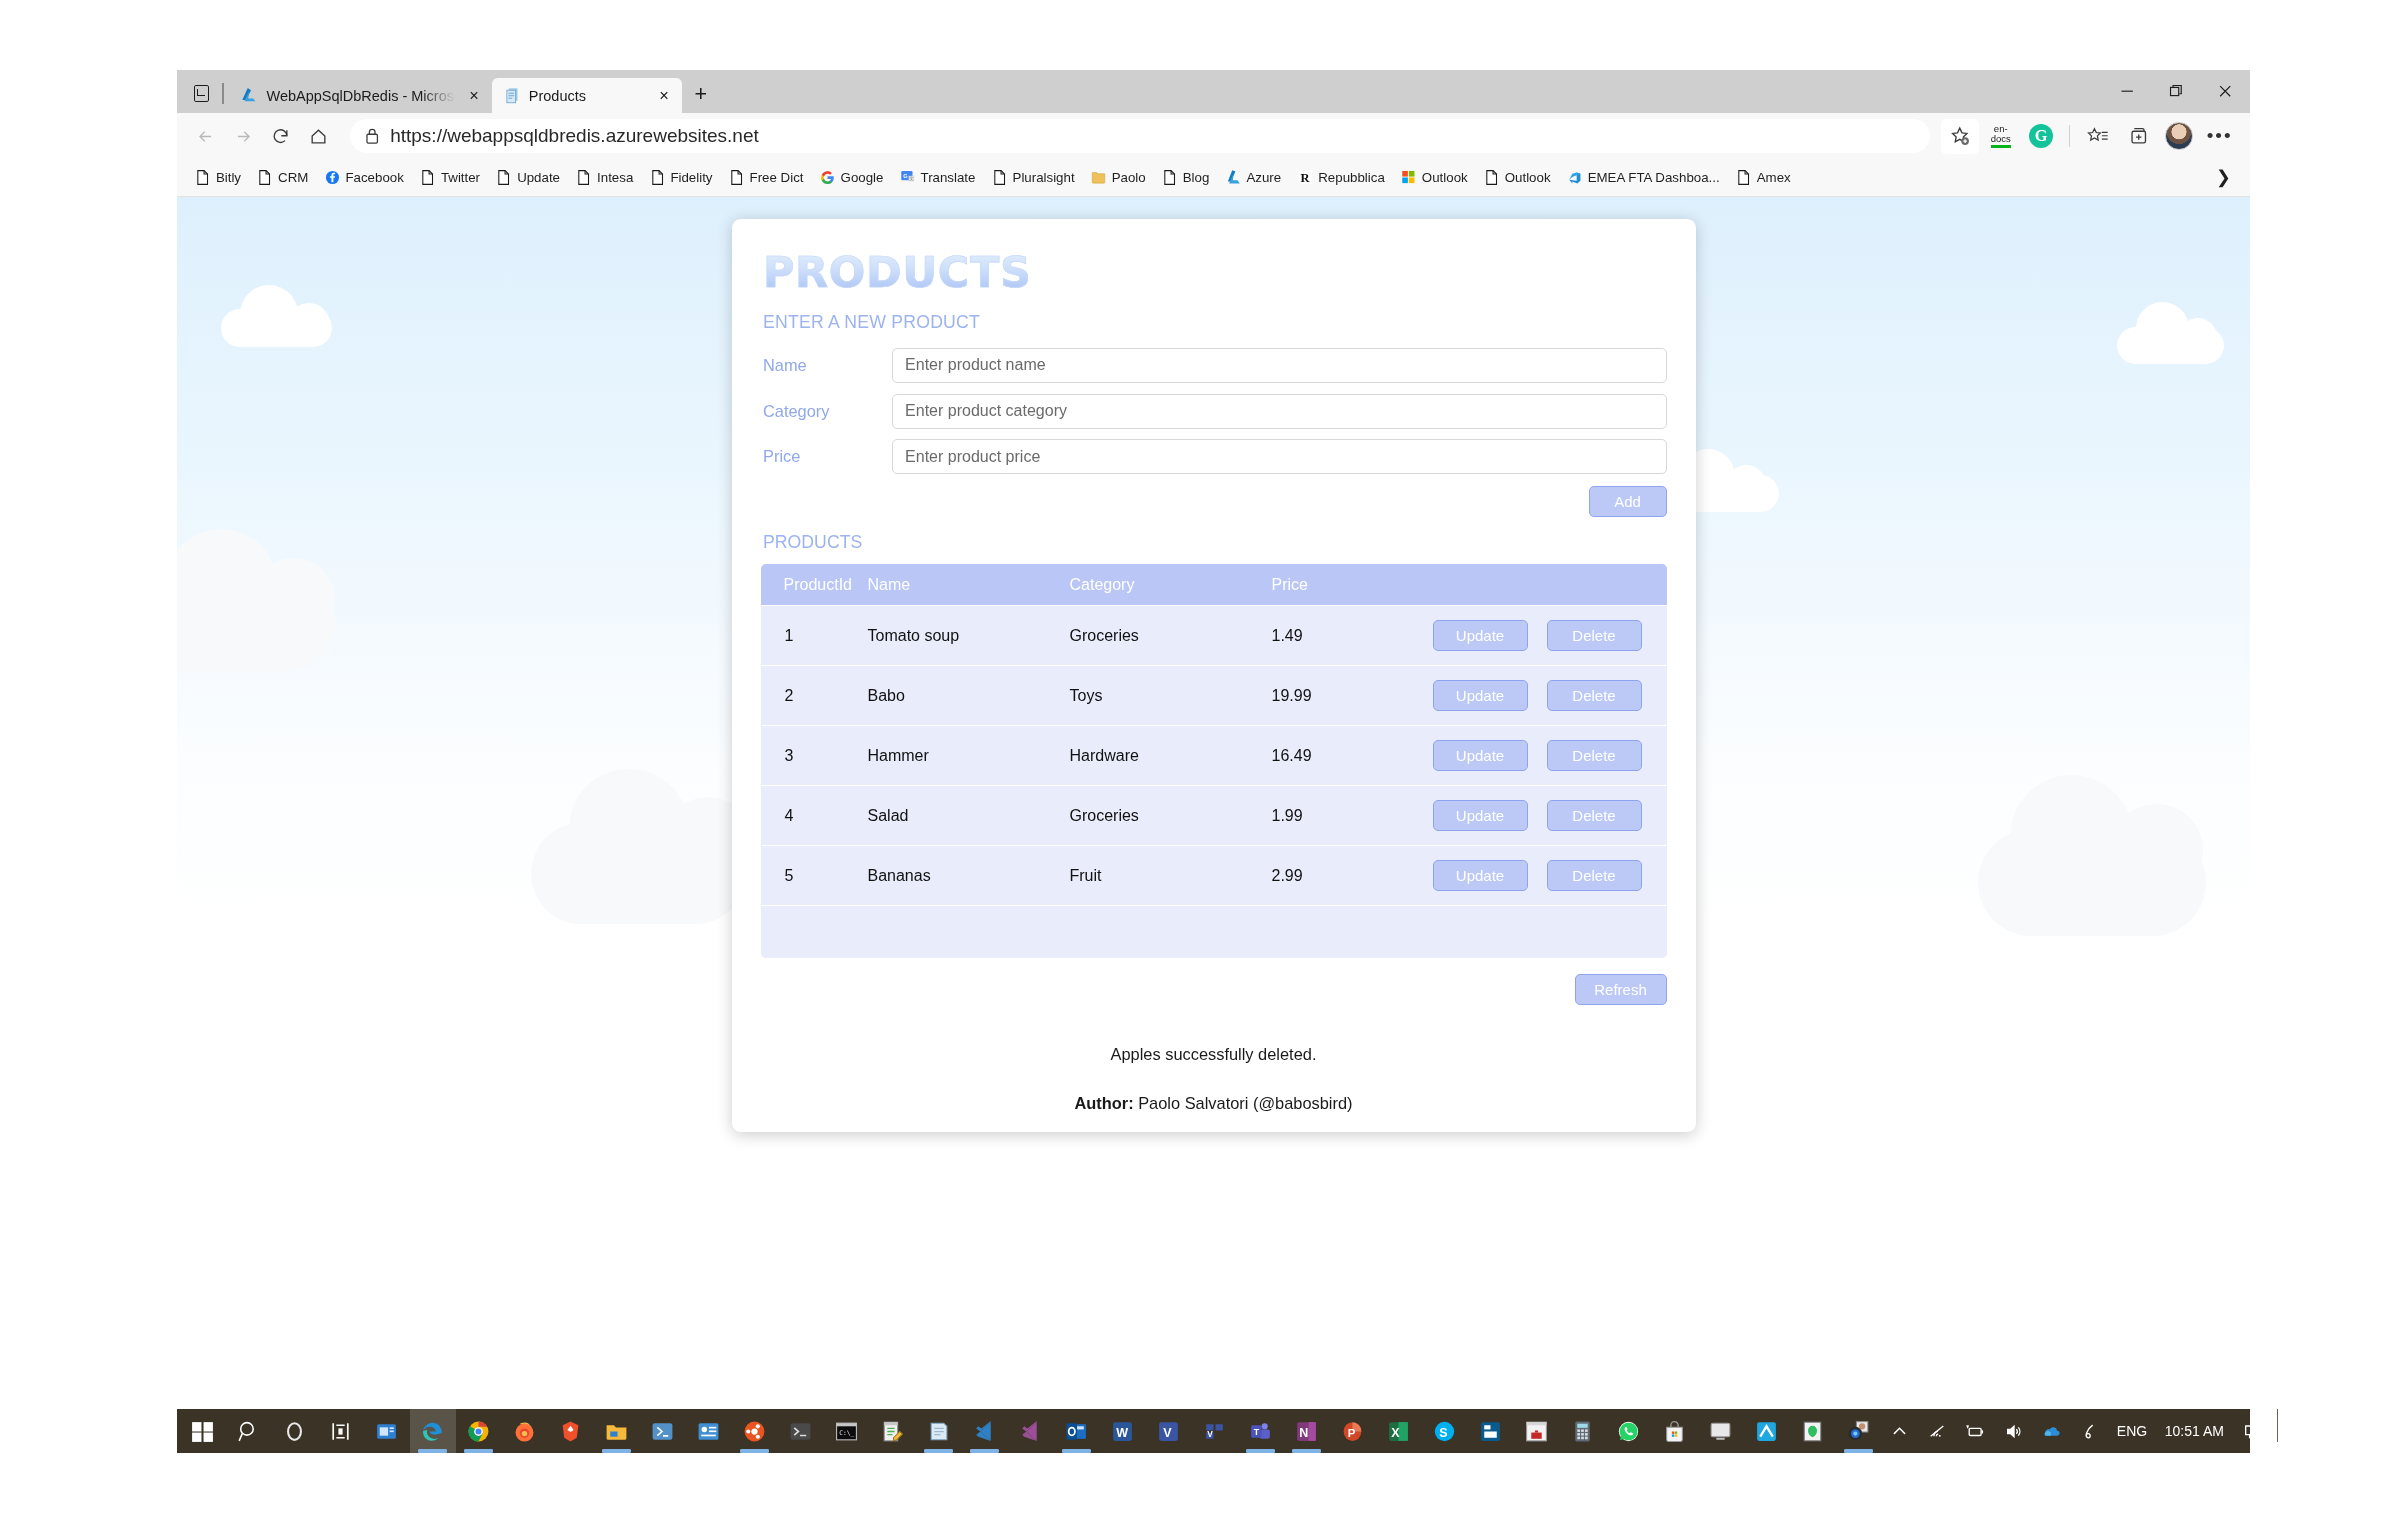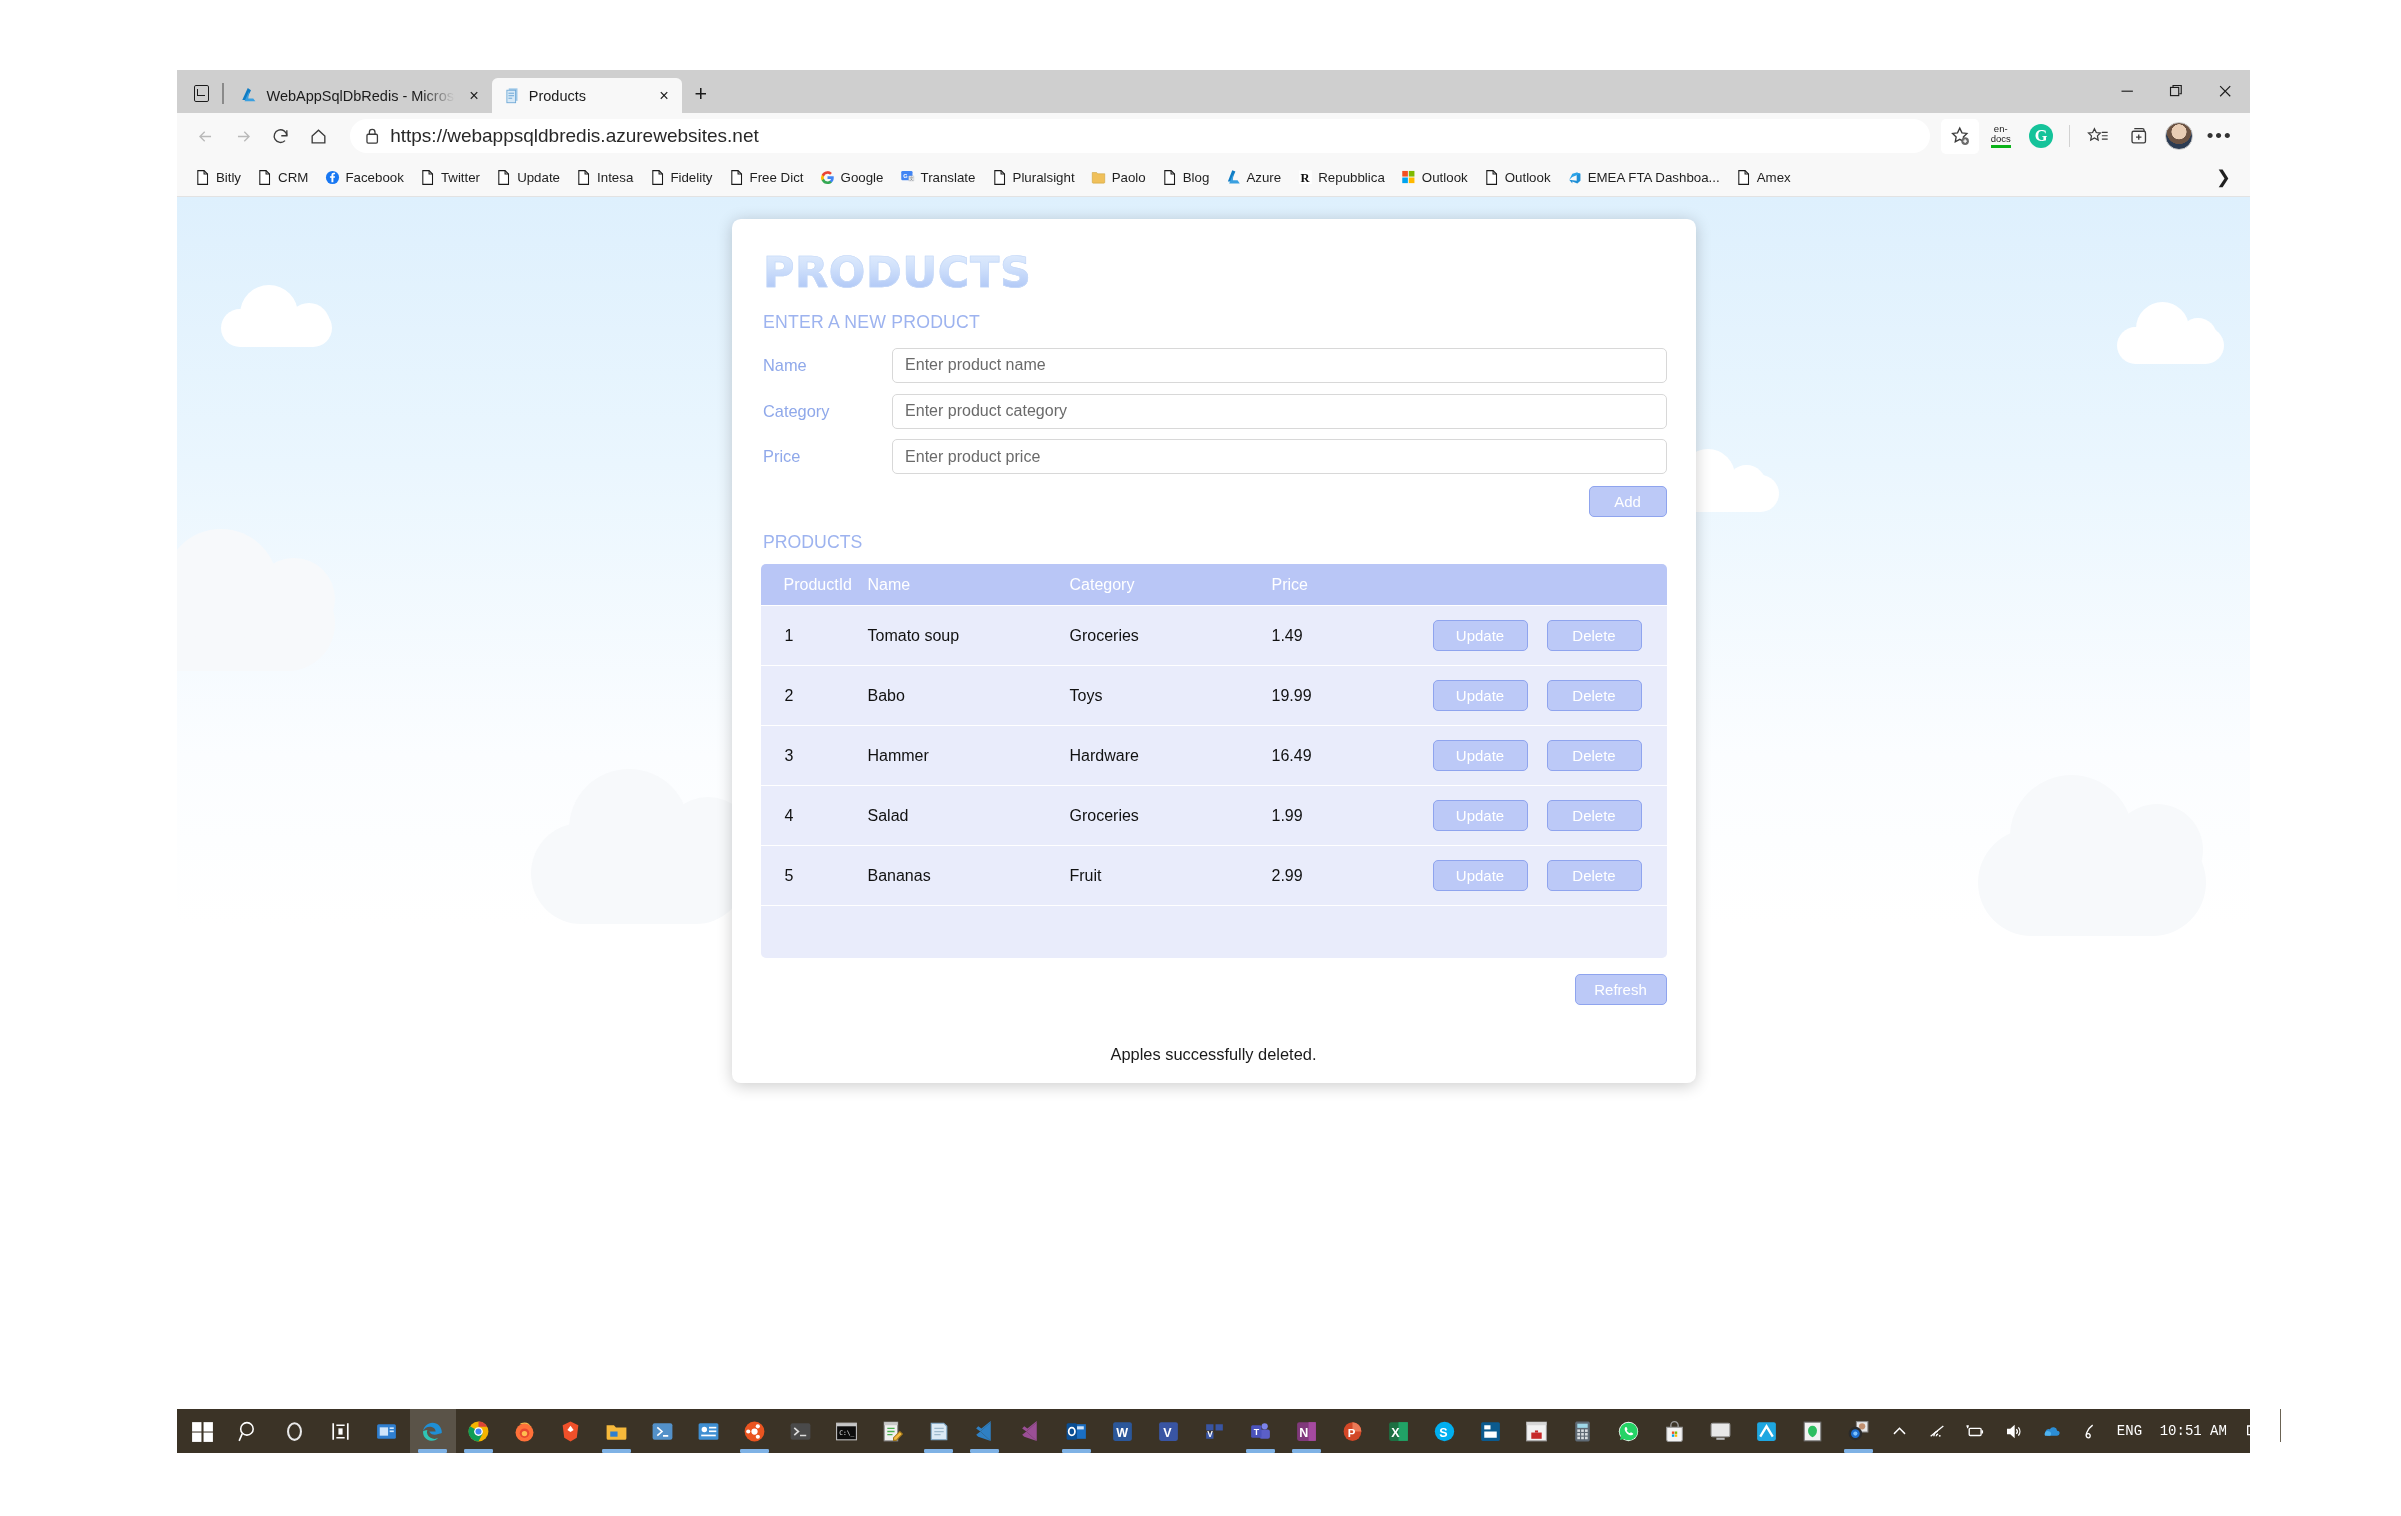--- a/index.html
+++ b/index.html
@@ -366,21 +366,21 @@
     flex: 0 0 auto;
   }
   .tb-item.running::after {
     content: "";
     position: absolute;
     bottom: 0; left: 8.8px; right: 8.8px;
     height: 3.8px; background: #7fb2e5; border-radius: 1.3px;
   }
   .tb-item.active-app { background: rgba(255,255,255,0.16); }
   .tb-ico { width: 25px; height: 25px; display: block; }
-  .tray { margin-left: auto; display: flex; gap: 0; font-family: Liberation Mono, monospace; }
+  .tray { margin-left: auto; display: flex; gap: 0; }
   .tray-item {
     height: 44px; display: flex; align-items: center; justify-content: center;
     padding: 0 8.8px; color: #ffffff;
   }
   .tray-text { font-size: 14px; color: #ffffff; white-space: nowrap; }
   .tray-divider { width: 1.3px; height: 33px; background: #6b6354; margin-left: 6.3px; }
 </style>
 </head>
 <body>
 
@@ -776,20 +776,23 @@
       </table>
 
       <div class="refresh-row">
         <button class="btn-blue" id="refresh-button">Refresh</button>
       </div>
 
       <div class="msg">
         <b>Apples</b><span> successfully deleted.</span>
       </div>
 
+      <div class="author">
+        <b>Author:</b><span> Paolo Salvatori (@babosbird)</span>
+      </div>
 
     </div>
   </div>
 </div>
 
 <div id="taskbar">
   <div class="tb-item">
     <svg class="tb-ico" viewBox="0 0 24 24">
       <rect x="2" y="3" width="9" height="9" fill="#fff"></rect>
         <rect x="13" y="3" width="9" height="9" fill="#fff"></rect>

